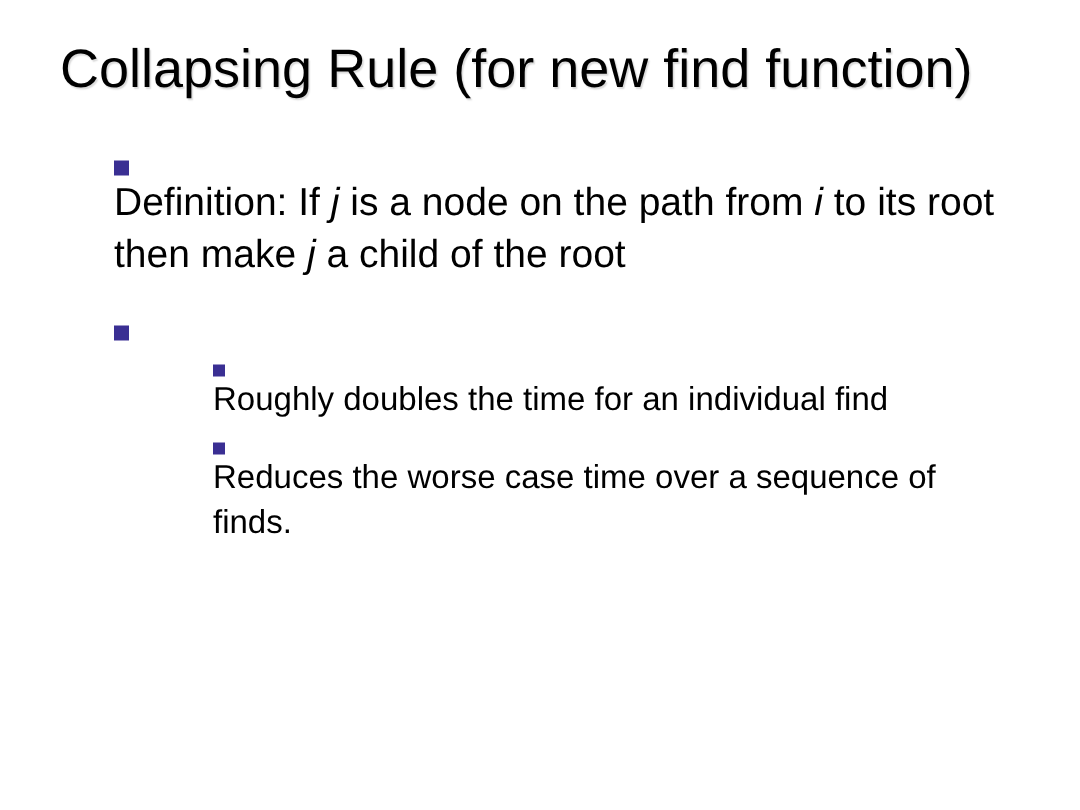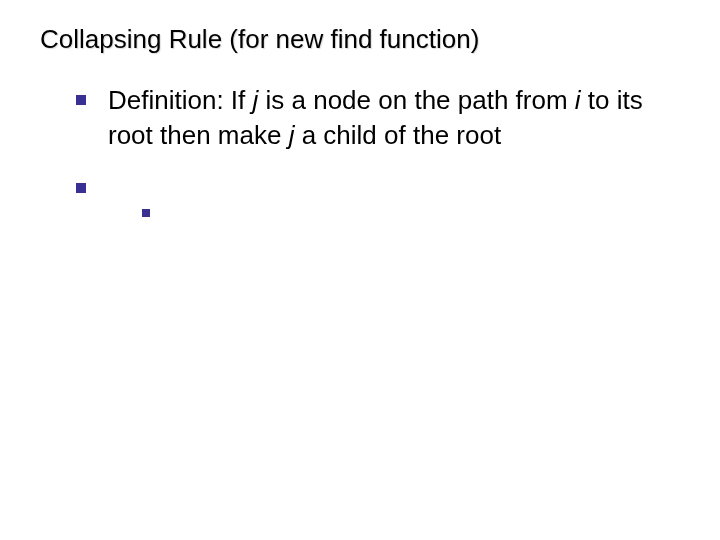--- a/index.html
+++ b/index.html
@@ -4,38 +4,39 @@
   <style>
     * { margin: 0; padding: 0; box-sizing: border-box; }
     html, body { width: 720px; height: 540px; overflow: hidden; }
     body {
       background: #ffffff;
       font-family: Verdana, Geneva, sans-serif;
       color: #000000;
       padding: 24px 40px 24px 40px;
     }
     .title {
-      font-size: 26px;
+      font-size: 36px;
       font-weight: 400;
       line-height: 1.2;
       margin-bottom: 28px;
       text-shadow: 1px 1px 1px rgba(0,0,0,0.15);
     }
     .level1 {
       margin-left: 36px;
       margin-bottom: 18px;
     }
     .level2-wrap {
       margin-left: 66px;
       margin-top: 6px;
     }
     .bullet-row {
       display: flex;
       align-items: flex-start;
       margin-bottom: 4px;
+      flex-direction: column;
     }
     .bullet1 {
       width: 10px;
       height: 10px;
       background: #3a2f93;
       flex-shrink: 0;
       margin-top: 12px;
       margin-right: 22px;
     }
     .bullet2 {
@@ -71,15 +72,20 @@
 </div>
 
 <div class="level1">
   <div class="bullet-row">
     <span class="bullet1"></span>
   </div>
 
   <div class="level2-wrap">
     <div class="bullet-row">
       <span class="bullet2"></span>
+      <span class="text2">Roughly doubles the time for an individual find</span>
+    </div>
+    <div class="bullet-row">
+      <span class="bullet2"></span>
+      <span class="text2">Reduces the worse case time over a sequence of finds.</span>
     </div>
   </div>
 </div>
 
 </body></html>

